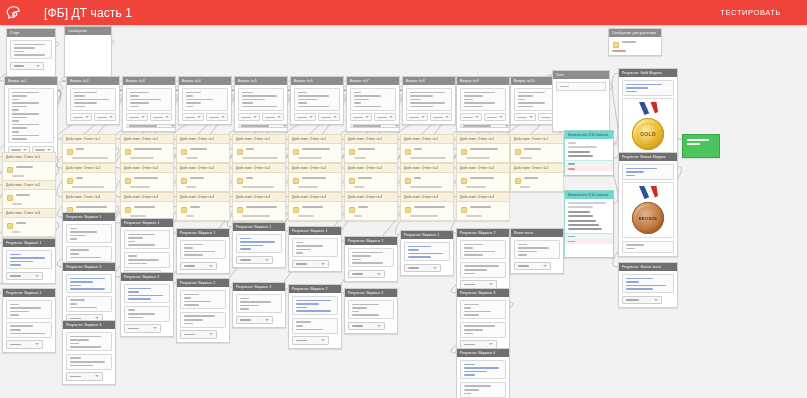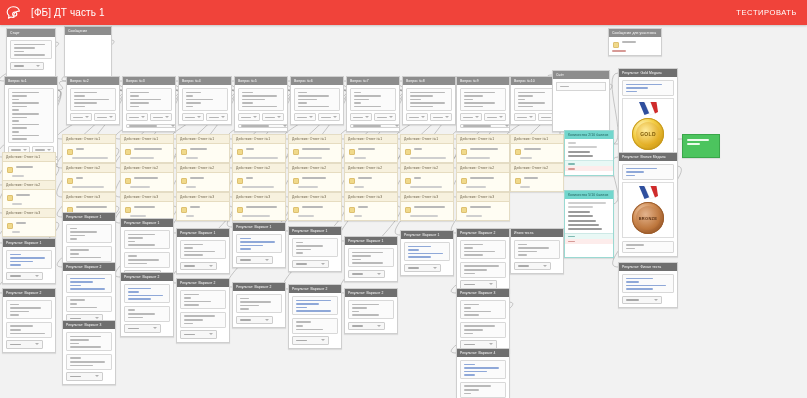--- a/index.html
+++ b/index.html
@@ -13,23 +13,23 @@
 
   
   .topbar{
     position:absolute;left:0;top:0;width:807px;height:25px;
     background:#f0433a;display:flex;align-items:center;z-index:60;
     box-shadow:0 1px 2px rgba(0,0,0,.18);
   }
   .logo{width:26px;height:25px;display:flex;align-items:center;justify-content:center;flex:0 0 auto;}
   .logo svg{display:block;}
   .app-title{
-    color:#fff;font-size:10px;letter-spacing:.1px;margin-left:5px;white-space:nowrap;
+    color:#fff;font-size:12px;letter-spacing:.1px;margin-left:18px;white-space:nowrap;
   }
-  .topbar-right{margin-left:auto;display:flex;align-items:center;height:25px;padding-right:0;}
+  .topbar-right{margin-left:auto;display:flex;align-items:center;height:25px;padding-right:16px;}
   .tb-link{
     color:#fff;font-size:7.5px;letter-spacing:.6px;padding:0 10px;white-space:nowrap;
     text-transform:uppercase;
   }
   .tb-btn{
     background:#fff;color:#ef4236;font-size:7.5px;letter-spacing:.5px;
     border:1px solid #fff;border-radius:2px;padding:4px 7px;margin-right:6px;white-space:nowrap;
     text-transform:uppercase;
   }
 

